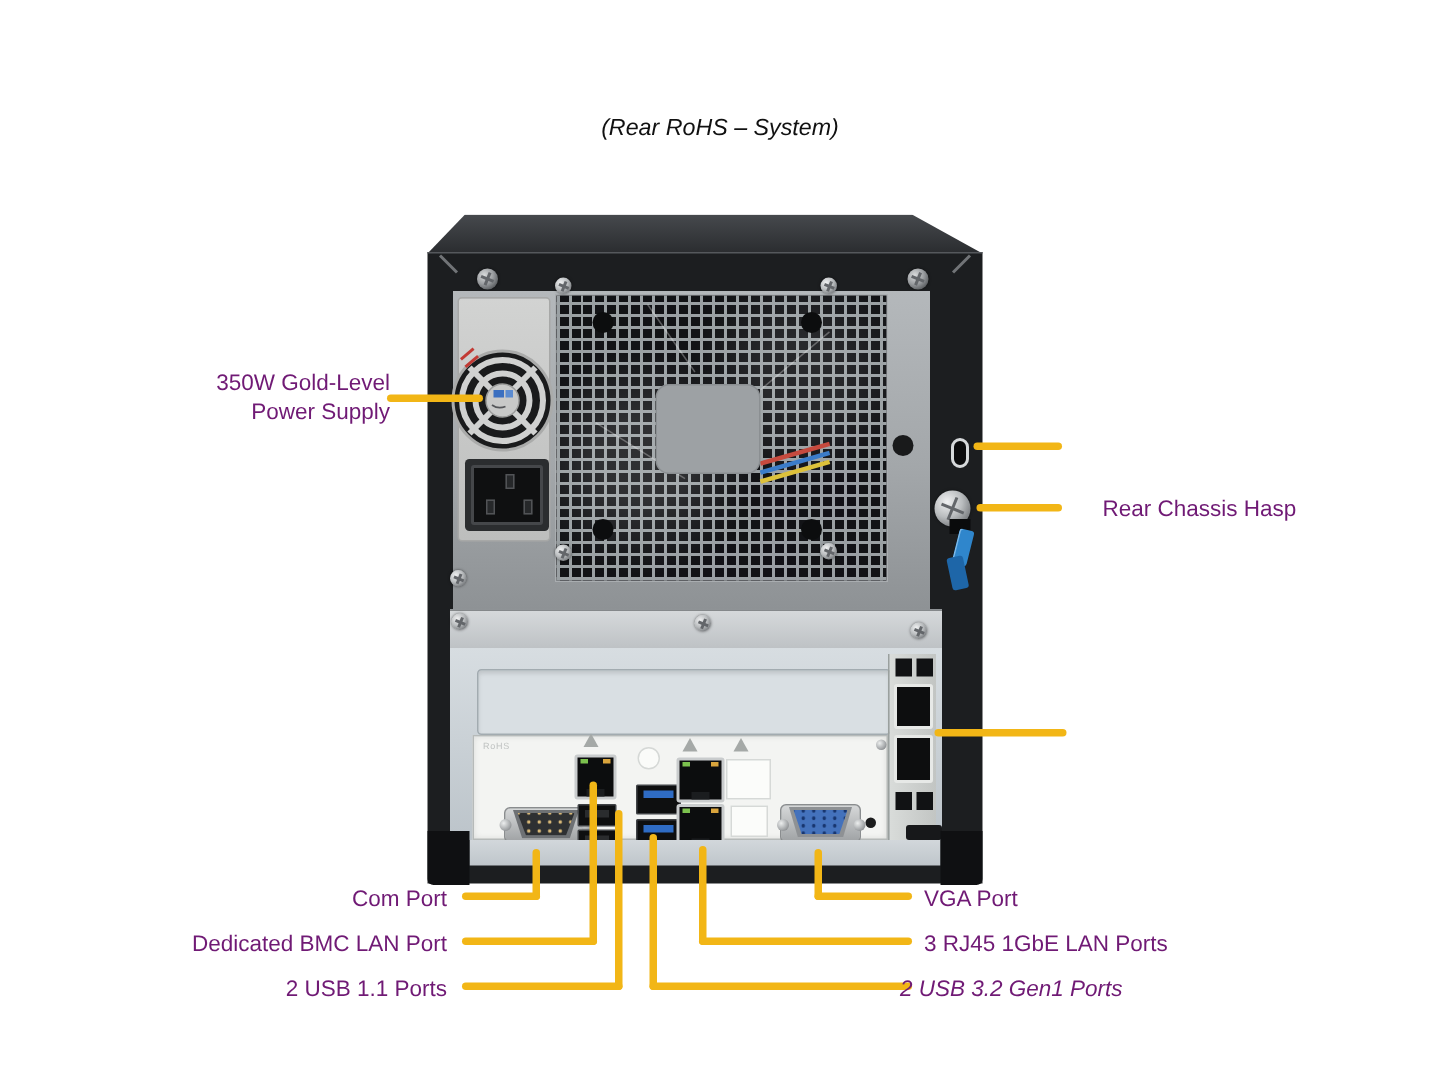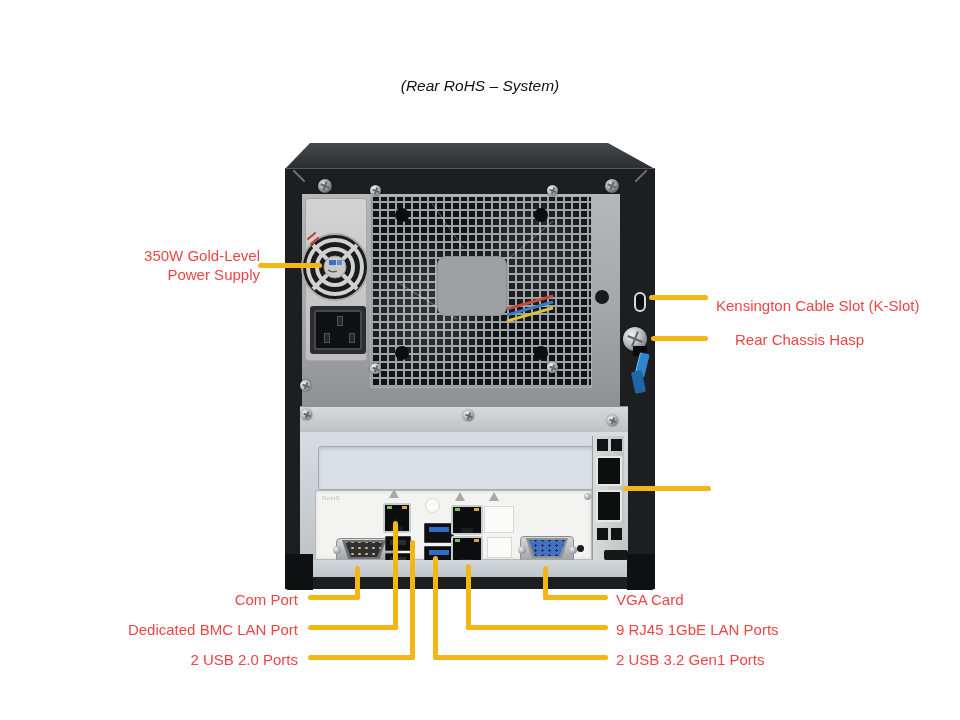--- a/index.html
+++ b/index.html
@@ -1,21 +1,21 @@
 <!DOCTYPE html>
 <html><head>
 <meta charset="utf-8">
 <style>
   * { box-sizing: border-box; margin: 0; padding: 0; }
   html,body { width: 960px; height: 720px; background: #fff; font-family: "Liberation Sans", sans-serif; }
   .stage { position: relative; width: 960px; height: 720px; background: #ffffff; overflow: hidden; }
   .abs { position: absolute; }
   .title { position: absolute; top: 77px; left: 0; width: 100%; text-align: center;
            font-style: italic; font-size: 15.5px; color: #111; }
-  .callout-label { position: absolute; font-size: 15px; color: #ef4444; white-space: pre-line; line-height: 19px; }
+  .callout-label { position: absolute; font-size: 15px; color: #701a75; white-space: pre-line; line-height: 19px; }
   .r { text-align: right; }
   .lead { position: absolute; background: #F2B616; border-radius: 2.5px; }
   
   .screw { position: absolute; border-radius: 50%;
            background: radial-gradient(circle at 35% 32%, #f0f1f2, #b9bcbe 45%, #7e8184 75%, #5f6265);
            box-shadow: 0 0 2px rgba(0,0,0,.55); }
   .screw::before, .screw::after { content: ""; position: absolute; left: 50%; top: 50%; background: #63666a; }
   .screw::before { width: 66%; height: 2px; transform: translate(-50%,-50%) rotate(22deg); }
   .screw::after  { width: 2px; height: 66%; transform: translate(-50%,-50%) rotate(22deg); }
   .screw.dark { background: radial-gradient(circle at 35% 32%, #d9dbdc, #9a9da0 45%, #5f6265 75%, #3e4043); }
@@ -218,22 +218,21 @@
   <div class="lead" style="left:433px;top:655px;width:175px;height:5px;"></div>
 
   <div class="lead" style="left:466px;top:564px;width:5px;height:66px;"></div>
   <div class="lead" style="left:466px;top:625px;width:142px;height:5px;"></div>
 
   <div class="lead" style="left:543px;top:566px;width:5px;height:34px;"></div>
   <div class="lead" style="left:543px;top:595px;width:65px;height:5px;"></div>
 
   <div class="callout-label r" style="left:95px;top:246px;width:165px;">350W Gold-Level
 Power Supply</div>
-  <div class="callout-label" style="left:716px;top:296px;">Kensington Cable Slot (K-Slot)</div>
   <div class="callout-label" style="left:735px;top:330px;">Rear Chassis Hasp</div>
   <div class="callout-label r" style="left:138px;top:590px;width:160px;">Com Port</div>
   <div class="callout-label r" style="left:98px;top:620px;width:200px;">Dedicated BMC LAN Port</div>
-  <div class="callout-label r" style="left:138px;top:650px;width:160px;">2 USB 2.0 Ports</div>
-  <div class="callout-label" style="left:616px;top:590px;">VGA Card</div>
-  <div class="callout-label" style="left:616px;top:620px;">9 RJ45 1GbE LAN Ports</div>
-  <div class="callout-label" style="left:616px;top:650px;">2 USB 3.2 Gen1 Ports</div>
+  <div class="callout-label r" style="left:138px;top:650px;width:160px;">2 USB 1.1 Ports</div>
+  <div class="callout-label" style="left:616px;top:590px;">VGA Port</div>
+  <div class="callout-label" style="left:616px;top:620px;">3 RJ45 1GbE LAN Ports</div>
+  <div class="callout-label" style="left:600px;top:650px;font-style:italic;">2 USB 3.2 Gen1 Ports</div>
 
 </div>
 
 </body></html>

